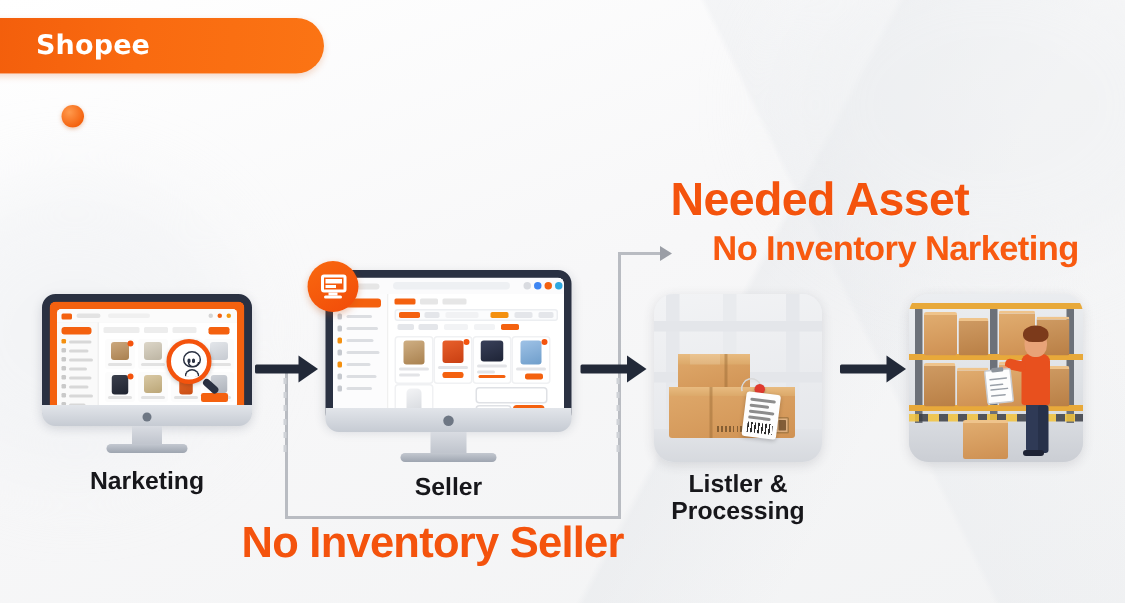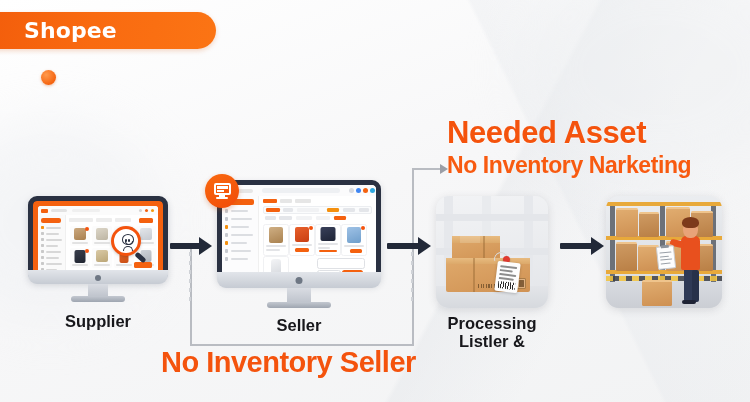--- a/index.html
+++ b/index.html
@@ -20,38 +20,38 @@
 
   
   .brand-banner{
     position:absolute;left:-24px;top:12px;width:240px;height:37px;
     border-radius:0 22px 22px 0;
     background:linear-gradient(95deg,#F25C0B 0%,#F96A10 48%,#FB7414 100%);
     box-shadow:0 2px 5px rgba(210,80,10,.22);
     display:flex;align-items:center;
   }
   .brand-text{
-    margin-left:48px;color:#fff;font-size:22px;font-weight:700;
+    margin-left:48px;color:#fff;font-size:18px;font-weight:700;
     letter-spacing:.1px;font-family:"DejaVu Sans", sans-serif;
   }
   .brand-dot{
     position:absolute;left:41px;top:70px;width:15px;height:15px;border-radius:50%;
     background:radial-gradient(circle at 35% 32%,#FF9A4D,#F4620E 72%);
     box-shadow:0 1px 3px rgba(200,90,20,.35);
   }
 
   
   .headline{position:absolute;left:447px;top:117px;width:300px;}
   .headline .l1{
     font-size:31px;font-weight:700;color:#F4530D;line-height:1.02;
     letter-spacing:-.4px;text-shadow:0 1px 0 rgba(255,255,255,.6);
   }
   .headline .l2{
     font-size:23px;font-weight:700;color:#F85A10;line-height:1.12;
-    letter-spacing:-.4px;margin-top:4px;white-space:nowrap;
+    letter-spacing:-.4px;margin-top:4px;white-space:nowrap;text-align:center;
   }
   .bottom-headline{
     position:absolute;left:161px;top:346px;
     font-size:29px;font-weight:700;color:#F4530D;letter-spacing:-.5px;
     white-space:nowrap;
   }
 
   
   .node{position:absolute;}
   .node-label{
@@ -367,21 +367,21 @@
           <div class="mag-face-head">
             <div class="mag-eye" style="left:2.6px;"></div>
             <div class="mag-eye" style="right:2.6px;"></div>
             <div class="mag-smile" style="left:2.4px;top:6px;"></div>
           </div>
           <div class="mag-body"></div>
         </div>
       </div>
     </div>
 
-    <div class="node-label" style="top:116px;">Supplier</div>
+    <div class="node-label" style="top:116px;">Narketing</div>
   </div>
 
   <div class="arrow" style="left:170px;top:236px;width:42px;height:20px;">
     <div class="arrow-shaft" style="width:31px;"></div>
     <div class="arrow-head"></div>
   </div>
 
   <div class="node" style="left:211px;top:180px;width:170px;height:160px;">
     <div class="monitor" style="position:absolute;left:6px;top:0;width:164px;height:120px;">
       <div class="mon-bezel" style="height:104px;">
@@ -538,22 +538,22 @@
       <div class="tag-knot" style="left:67px;top:60px;"></div>
       <div class="tag" style="left:60px;top:66px;width:23px;height:30px;">
         <div class="tag-line" style="top:4px;"></div>
         <div class="tag-line" style="top:8px;right:7px;"></div>
         <div class="tag-line" style="top:12px;"></div>
         <div class="tag-line" style="top:16px;right:5px;"></div>
         <div class="tag-bars" style="bottom:3px;"></div>
       </div>
     </div>
     <div class="node-label" style="top:118px;left:56px;">
+      <div>Listler &amp;</div>
       <div>Processing</div>
-      <div>Listler &amp;</div>
     </div>
   </div>
 
   <div class="arrow" style="left:560px;top:236px;width:44px;height:20px;">
     <div class="arrow-shaft" style="width:33px;"></div>
     <div class="arrow-head"></div>
   </div>
 
   <div class="node" style="left:606px;top:196px;width:116px;height:150px;">
     <div class="photo-card" style="left:0;top:0;width:116px;height:112px;">

